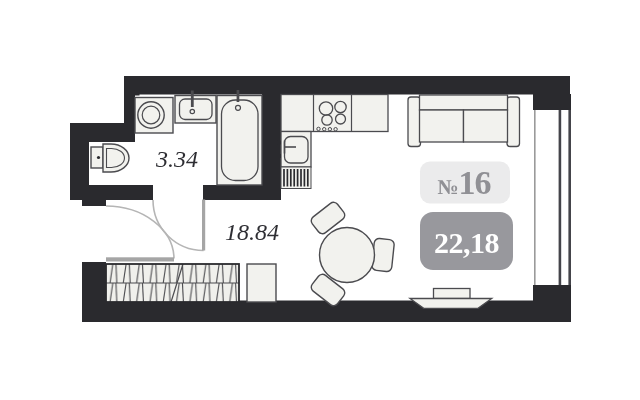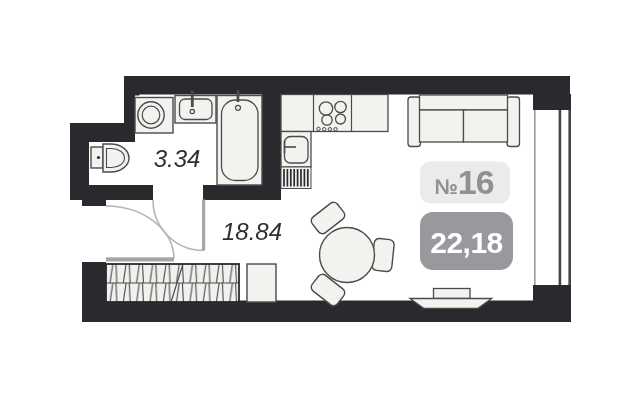--- a/index.html
+++ b/index.html
@@ -1,17 +1,17 @@
 <!DOCTYPE html>
 <html><head>
 <meta charset="utf-8">
 <style>
   html,body{margin:0;padding:0;background:#ffffff;}
   .stage{position:relative;width:640px;height:400px;background:#ffffff;overflow:hidden;
-         font-family:Liberation Sans, sans-serif;}
+         font-family:Liberation Serif, serif;}
   svg{display:block;}
   text{user-select:none;}
   .area-label{font-style:italic;font-weight:500;fill:#2e2e33;}
 </style>
 </head>
 <body>
 
 <div class="stage">
 <svg width="640" height="400" viewBox="0 0 640 400" xmlns="http://www.w3.org/2000/svg">
 

